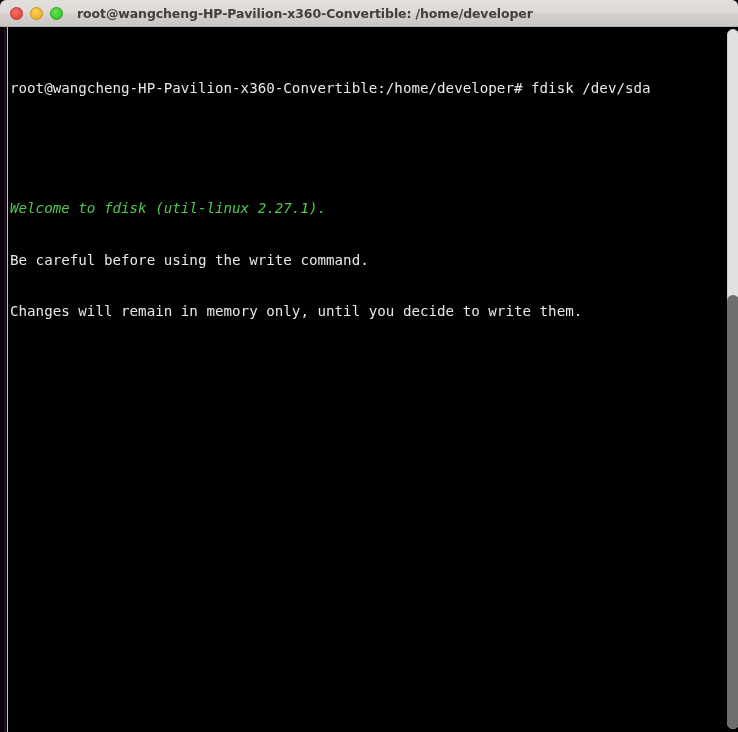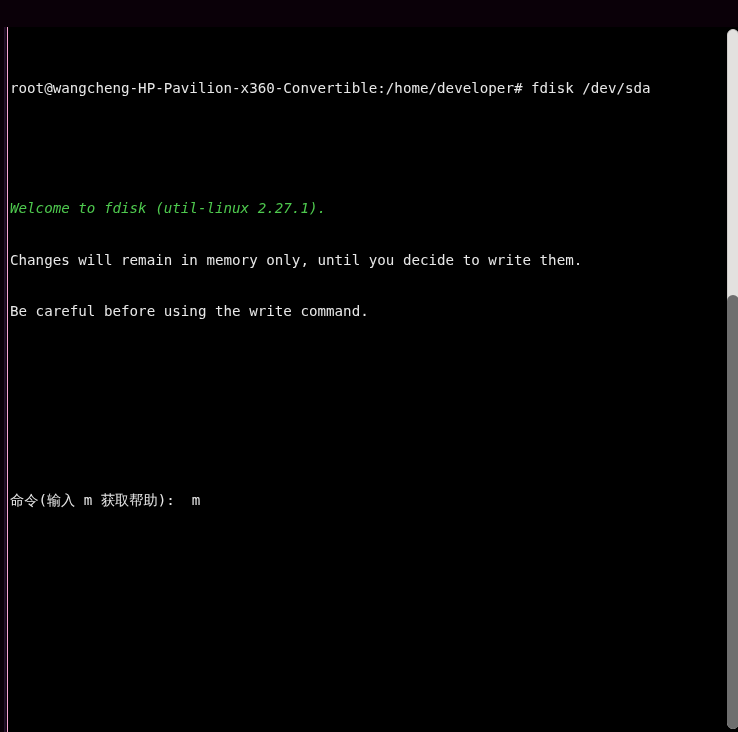--- a/index.html
+++ b/index.html
@@ -137,38 +137,45 @@
     background: #6e6e6e;
     border-radius: 6px;
     box-sizing: border-box;
   }
 </style>
 </head>
 <body>
 
 <div id="window">
 
+  <div id="titlebar">
+    <div class="wbtns">
+      <div class="wbtn close"></div>
+      <div class="wbtn min"></div>
+      <div class="wbtn max"></div>
+    </div>
+    <div id="title-text">root@wangcheng-HP-Pavilion-x360-Convertible: /home/developer</div>
+  </div>
 
   <div id="term-frame">
     <div id="left-edge"></div>
 
     <div id="screen">
       <div id="lines">
 
         <div class="ln">root@wangcheng-HP-Pavilion-x360-Convertible:/home/developer# fdisk /dev/sda</div>
         <div class="ln"> </div>
 
         <div class="ln green">Welcome to fdisk (util-linux 2.27.1).</div>
+        <div class="ln">Be careful before using the write command.</div>
         <div class="ln">Changes will remain in memory only, until you decide to write them.</div>
-        <div class="ln">Be careful before using the write command.</div>
-
-        <div class="ln"> </div>
-        <div class="ln"> </div>
-
-        <div class="ln">命令(输入 m 获取帮助):  m</div>
+
+        <div class="ln"> </div>
+        <div class="ln"> </div>
+
 
         <div class="ln"> </div>
 
         <div class="ln"> </div>
 
         
         
         
         
         

